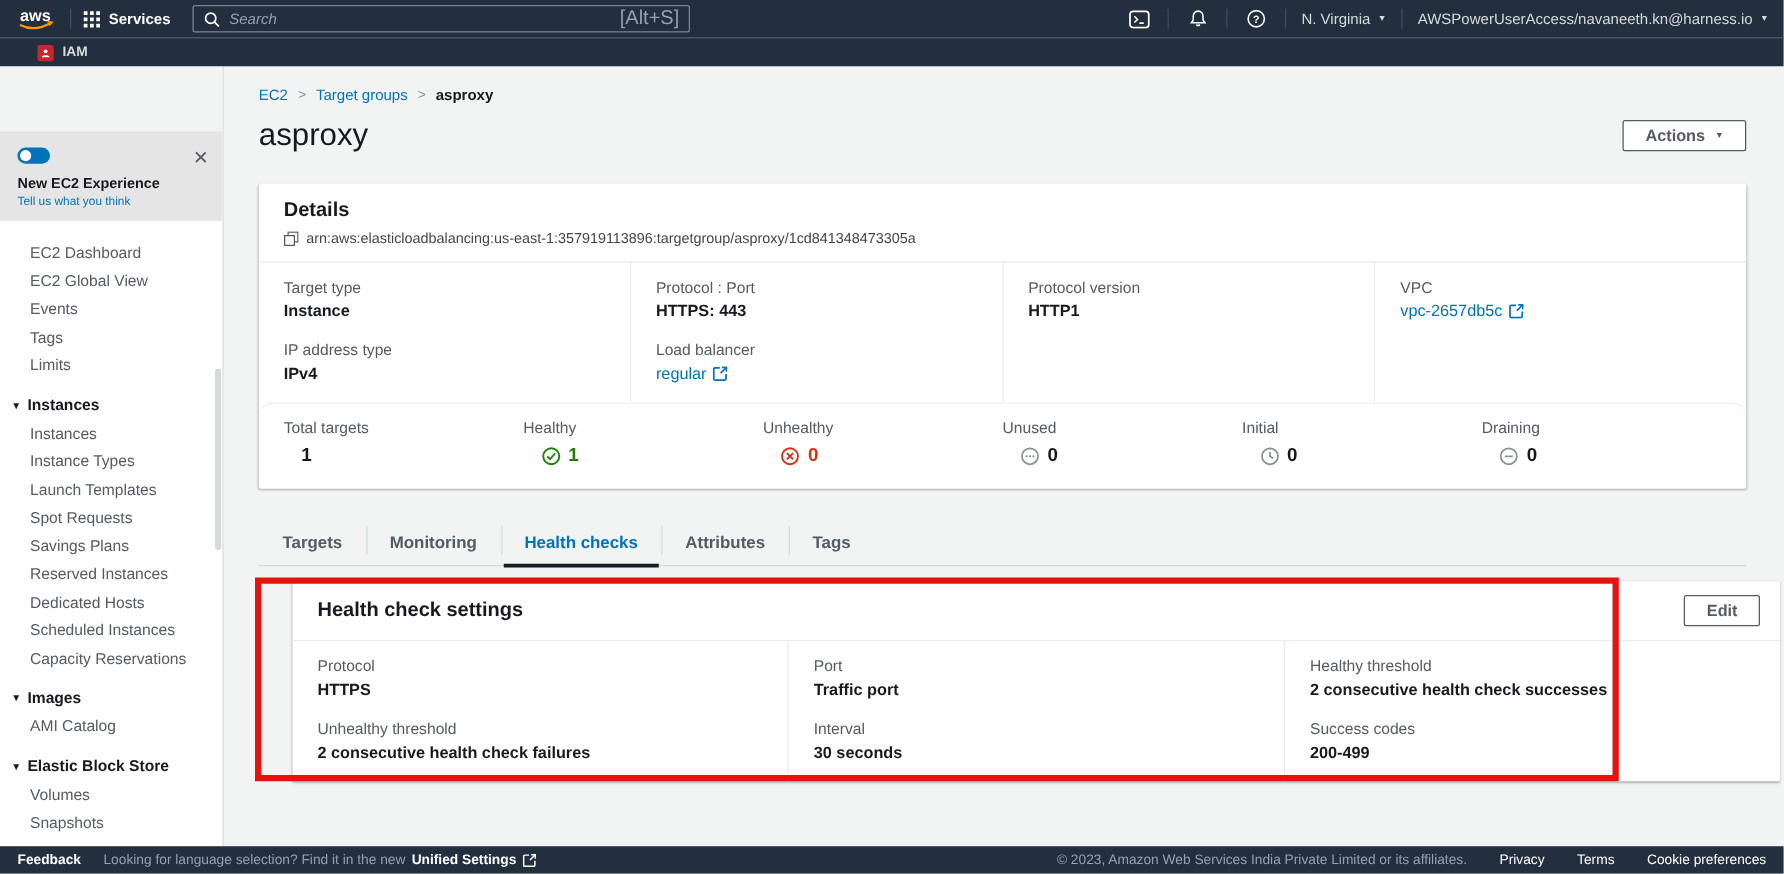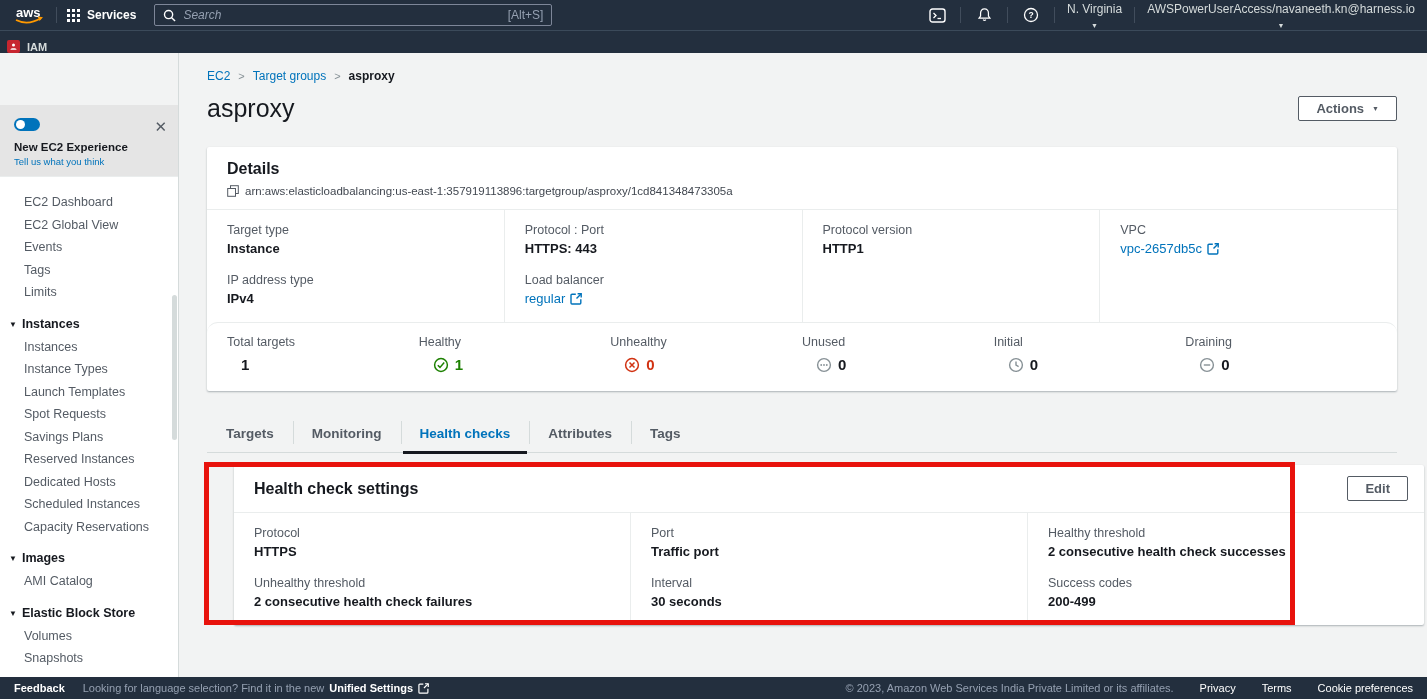--- a/index.html
+++ b/index.html
@@ -9,28 +9,28 @@
   
   .topbar { height:30px; background:#232f3e; display:flex; align-items:center; padding:0 12px; gap:10px; position:relative; z-index:20; }
   .tb-sep { width:1px; height:16px; background:#414d5c; }
   .logo { display:flex; align-items:center; }
   .services { display:flex; align-items:center; gap:7px; color:#fff; font-size:12px; font-weight:bold; cursor:pointer; }
   .grid-icon { display:grid; grid-template-columns:repeat(3,3px); grid-gap:2px; }
   .grid-icon i { width:3px; height:3px; background:#fff; display:block; }
   .search-box { width:398px; height:22px; border:1px solid #7d8698; border-radius:2px; display:flex; align-items:center; padding:0 8px; gap:7px; margin-left:8px; }
   .search-box input { flex:1; background:transparent; border:none; outline:none; color:#eee; font-size:12px; font-style:italic; }
   .search-box input::placeholder { color:#95a0b1; font-style:italic; }
-  .search-shortcut { color:#95a0b1; font-size:12px;padding-left:24px; }
+  .search-shortcut { color:#95a0b1; font-size:16px;padding-left:24px; }
   .tb-right { margin-left:auto; display:flex; align-items:center; gap:12px; }
   .tb-icon { width:22px; height:22px; display:flex; align-items:center; justify-content:center; cursor:pointer; }
-  .tb-menu { color:#d5dbdb; font-size:12px; display:flex; align-items:center; gap:6px; cursor:pointer; white-space:nowrap;flex-direction:column; }
+  .tb-menu { color:#d5dbdb; font-size:12px; display:flex; align-items:center; gap:6px; cursor:pointer; white-space:nowrap; }
   .caret { font-size:7px; color:#d5dbdb; }
 
   
-  .favbar { height:23px; background:#232f3e; border-top:1px solid #3b4a5a; display:flex; align-items:flex-end; padding:0 7px; gap:7px; position:relative; z-index:20; }
+  .favbar { height:23px; background:#232f3e; border-top:1px solid #3b4a5a; display:flex; align-items:center; padding:0 30px; gap:7px; position:relative; z-index:20; }
   .iam-icon { width:13px; height:13px; background:#c7252f; border-radius:2px; display:flex; align-items:center; justify-content:center; }
   .favbar span.fav-label { color:#d5dbdb; font-size:11px; font-weight:bold; }
 
   
   .sidebar { position:absolute; top:53px; left:0; bottom:22px; width:179px; background:#fff; border-right:1px solid #d5dbdb; overflow:hidden; }
   .sidebar-gray { height:52px; background:#f2f3f3; }
   .exp-panel { padding:11px 12px 9px 14px; border-bottom:1px solid #eaeded; display:flex; align-items:flex-start; gap:9px; position:relative; background:#e5e5e5;flex-direction:column; }
   .toggle { width:26px; height:13px; background:#0073bb; border-radius:7px; position:relative; flex:none; margin-top:2px; cursor:pointer; }
   .toggle i { position:absolute; left:2px; top:2px; width:9px; height:9px; background:#fff; border-radius:50%; }
   .exp-title { font-size:11.5px; font-weight:bold; color:#16191f; line-height:14px; }

